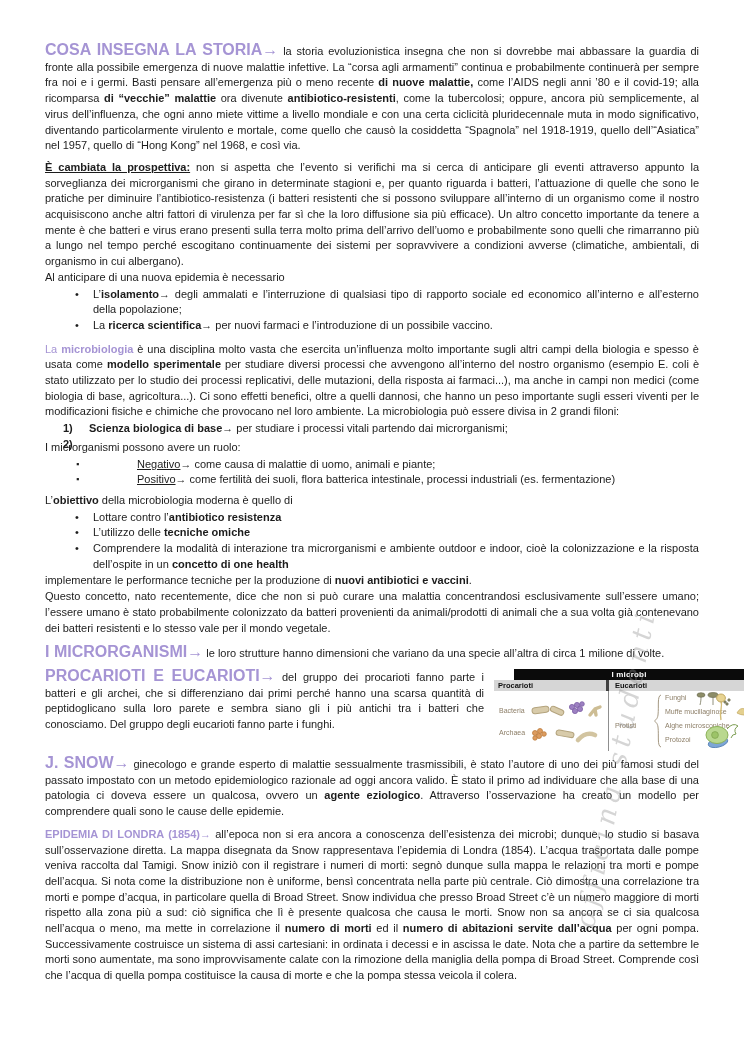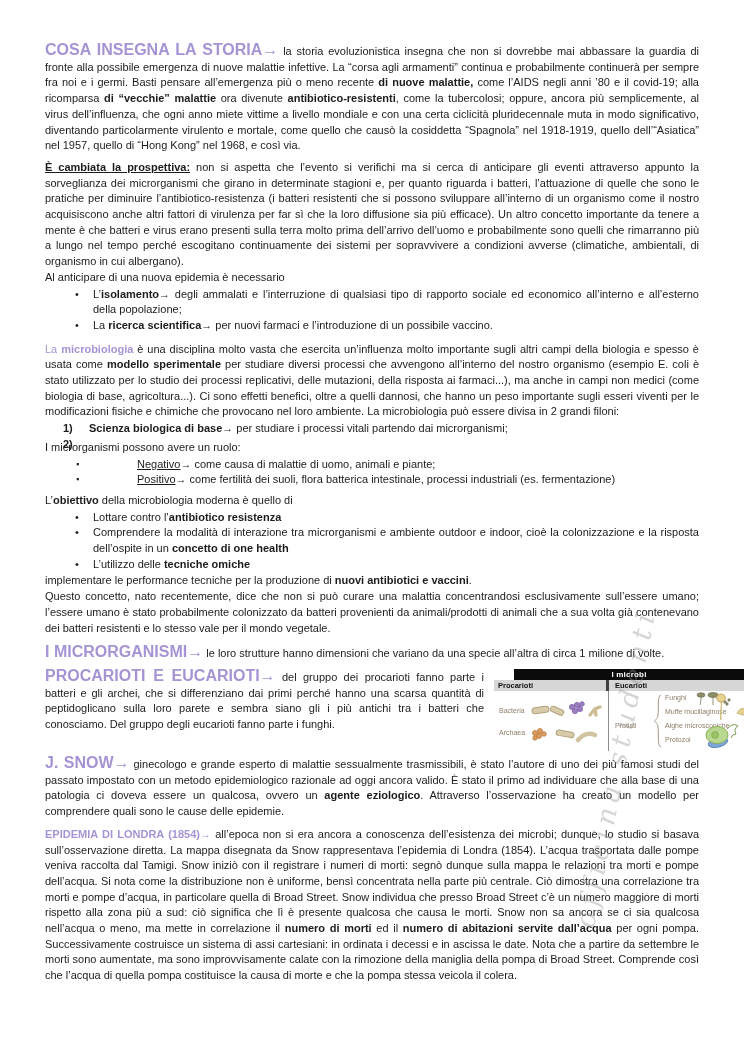--- a/index.html
+++ b/index.html
@@ -85,22 +85,22 @@
         <div class="nitem"><span class="nmark">2)</span></div>
       </div>
       <p class="para mt3"><span>I microrganismi possono avere un ruolo:</span></p>
       <ul class="blist square mt1">
         <li><span class="seg-u">Negativo</span><span>→ come causa di malattie di uomo, animali e piante;</span></li>
         <li><span class="seg-u">Positivo</span><span>→ come fertilità dei suoli, flora batterica intestinale, processi industriali (es. fermentazione)</span></li>
       </ul>
       <p class="para mt5"><span>L’</span><span class="seg-b">obiettivo</span><span> della microbiologia moderna è quello di</span></p>
       <ul class="blist round mt1">
         <li><span>Lottare contro l’</span><span class="seg-b">antibiotico resistenza</span></li>
+        <li><span>L’utilizzo delle </span><span class="seg-b">tecniche omiche</span></li>
         <li><span>Comprendere la modalità di interazione tra microrganismi e ambiente outdoor e indoor, cioè la colonizzazione e la risposta dell’ospite in un </span><span class="seg-b">concetto di one health</span></li>
-        <li><span>L’utilizzo delle </span><span class="seg-b">tecniche omiche</span></li>
       </ul>
       <p class="para mt0"><span>implementare le performance tecniche per la produzione di </span><span class="seg-b">nuovi antibiotici e vaccini</span><span>.</span></p>
       <p class="para mt1"><span>Questo concetto, nato recentemente, dice che non si può curare una malattia concentrandosi esclusivamente sull’essere umano; l’essere umano è stato probabilmente colonizzato da batteri provenienti da animali/prodotti di animali che a sua volta già contenevano dei batteri resistenti e lo stesso vale per il mondo vegetale.</span></p>
       <p class="para mt8"><span class="seg-h">I MICRORGANISMI→</span><span> le loro strutture hanno dimensioni che variano da una specie all’altra di circa 1 milione di volte.</span></p>
     </div>
 
   <div class="section-b">
     <figure class="microbi">
       <div class="fig-title">I microbi</div>
       <div class="fig-cols">

